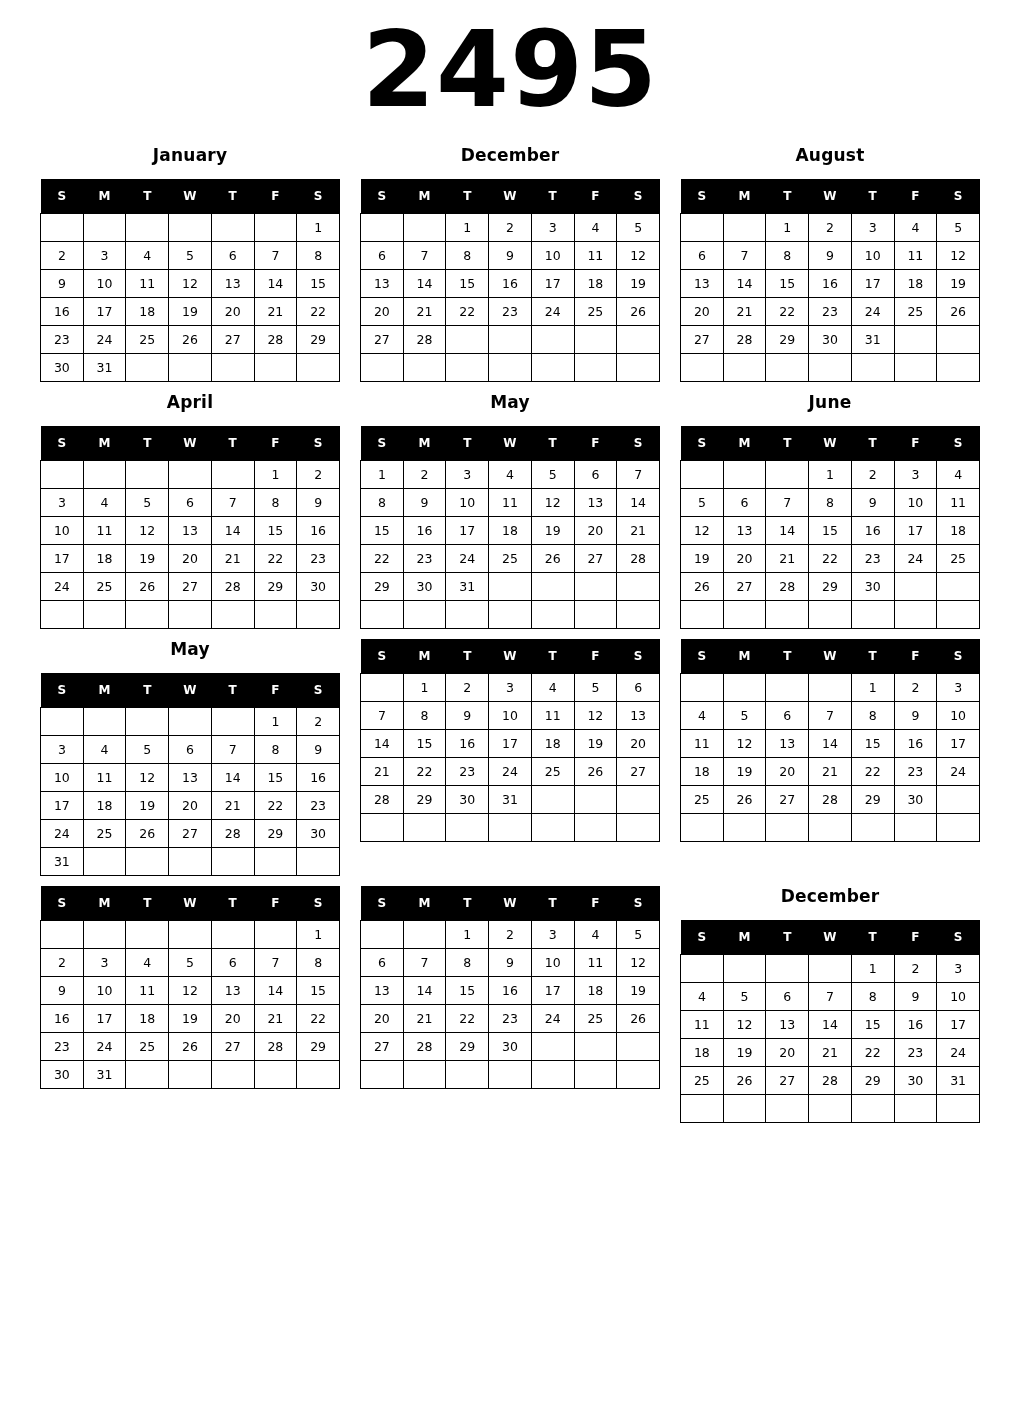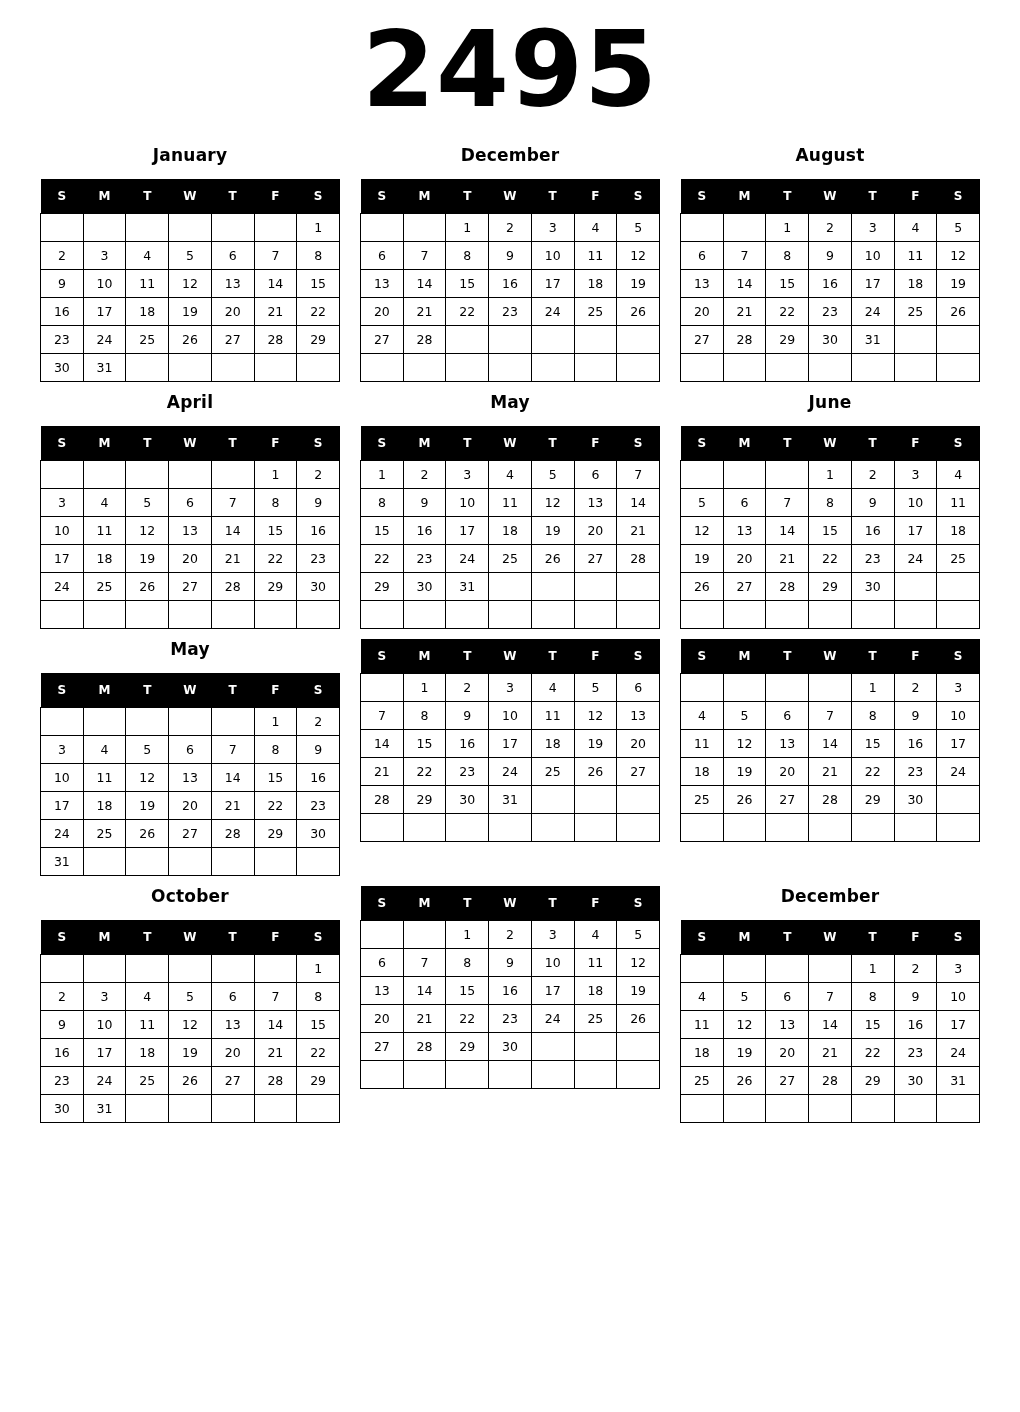--- a/index.html
+++ b/index.html
@@ -723,21 +723,20 @@
               <td class="empty"></td>
               <td class="empty"></td>
               <td class="empty"></td>
               <td class="empty"></td>
               <td class="empty"></td>
             </tr>
           </tbody>
         </table>
       </div>
       <div class="month-block">
-        <div class="month-name">October</div>
         <table class="month-table">
           <thead>
             <tr>
               <th>S</th>
               <th>M</th>
               <th>T</th>
               <th>W</th>
               <th>T</th>
               <th>F</th>
               <th>S</th>

